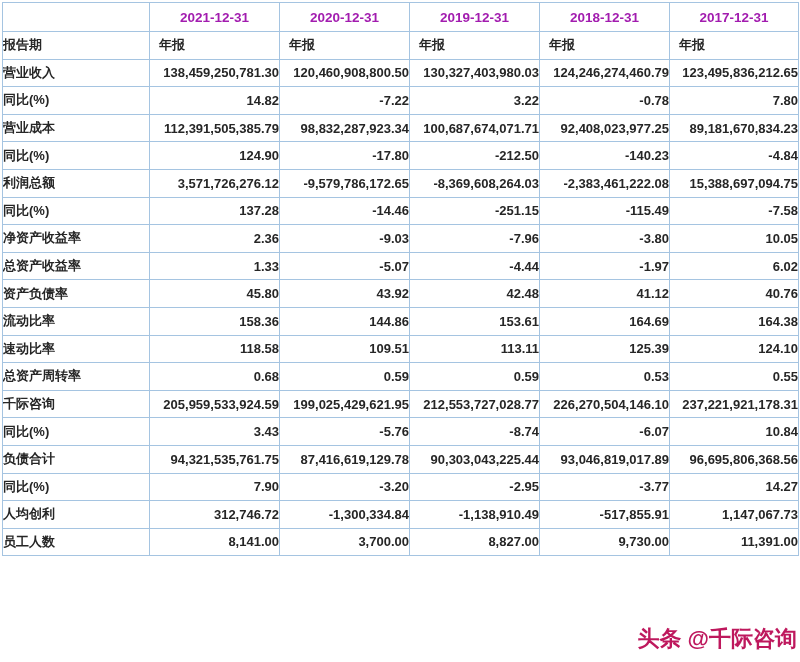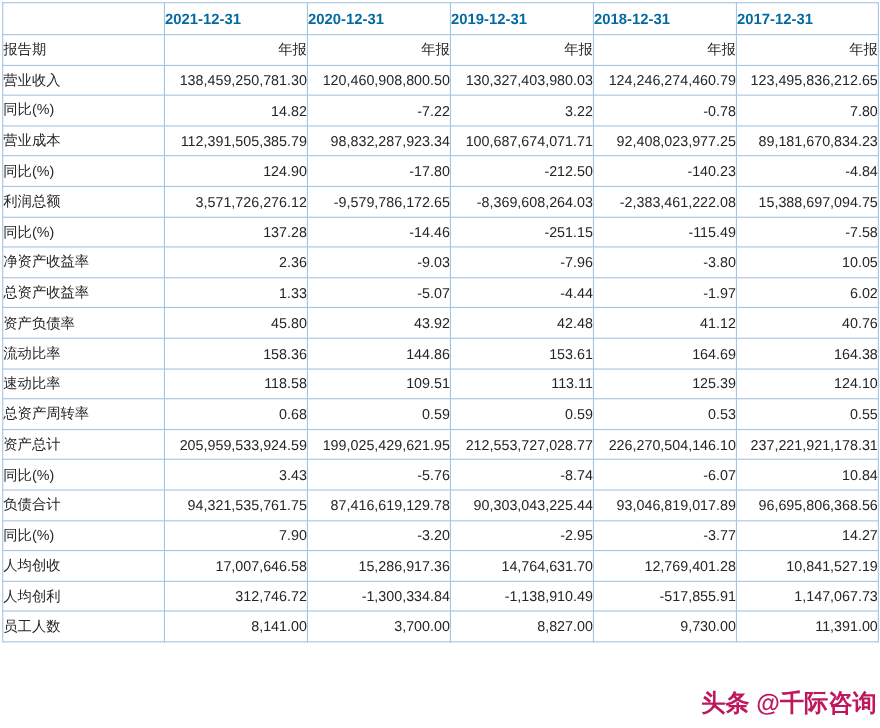--- a/index.html
+++ b/index.html
@@ -27,38 +27,39 @@
     background: #ffffff;
     font-size: 13px;
     color: #262626;
     overflow: hidden;
     white-space: nowrap;
     padding: 0;
   }
   table.fin-table thead th {
     height: 28px;
     font-weight: bold;
-    text-align: left;
-    color: #0369a1;
+    text-align: center;
+    color: #a21caf;
     font-size: 13.5px;
   }
   table.fin-table tbody tr {
     height: 27.6px;
+    font-weight: bold;
   }
   td.label {
     text-align: left;
     padding-left: 9px;
     color: #2b2b2b;
   }
   td.value {
     text-align: right;
     padding-right: 12px;
   }
   td.value.left {
-    text-align: right;
+    text-align: left;
     padding-left: 9px;
     padding-right: 0;
   }
   .watermark {
     position: absolute;
     right: 3px;
     bottom: 8px;
     font-size: 22px;
     font-weight: bold;
     letter-spacing: 0px;
@@ -197,21 +198,21 @@
         </tr>
         <tr>
           <td class="label">总资产周转率</td>
           <td class="value">0.68</td>
           <td class="value">0.59</td>
           <td class="value">0.59</td>
           <td class="value">0.53</td>
           <td class="value">0.55</td>
         </tr>
         <tr>
-          <td class="label">资产总计</td>
+          <td class="label">千际咨询</td>
           <td class="value">205,959,533,924.59</td>
           <td class="value">199,025,429,621.95</td>
           <td class="value">212,553,727,028.77</td>
           <td class="value">226,270,504,146.10</td>
           <td class="value">237,221,921,178.31</td>
         </tr>
         <tr>
           <td class="label">同比(%)</td>
           <td class="value">3.43</td>
           <td class="value">-5.76</td>
@@ -229,28 +230,20 @@
         </tr>
         <tr>
           <td class="label">同比(%)</td>
           <td class="value">7.90</td>
           <td class="value">-3.20</td>
           <td class="value">-2.95</td>
           <td class="value">-3.77</td>
           <td class="value">14.27</td>
         </tr>
         <tr>
-          <td class="label">人均创收</td>
-          <td class="value">17,007,646.58</td>
-          <td class="value">15,286,917.36</td>
-          <td class="value">14,764,631.70</td>
-          <td class="value">12,769,401.28</td>
-          <td class="value">10,841,527.19</td>
-        </tr>
-        <tr>
           <td class="label">人均创利</td>
           <td class="value">312,746.72</td>
           <td class="value">-1,300,334.84</td>
           <td class="value">-1,138,910.49</td>
           <td class="value">-517,855.91</td>
           <td class="value">1,147,067.73</td>
         </tr>
         <tr>
           <td class="label">员工人数</td>
           <td class="value">8,141.00</td>

